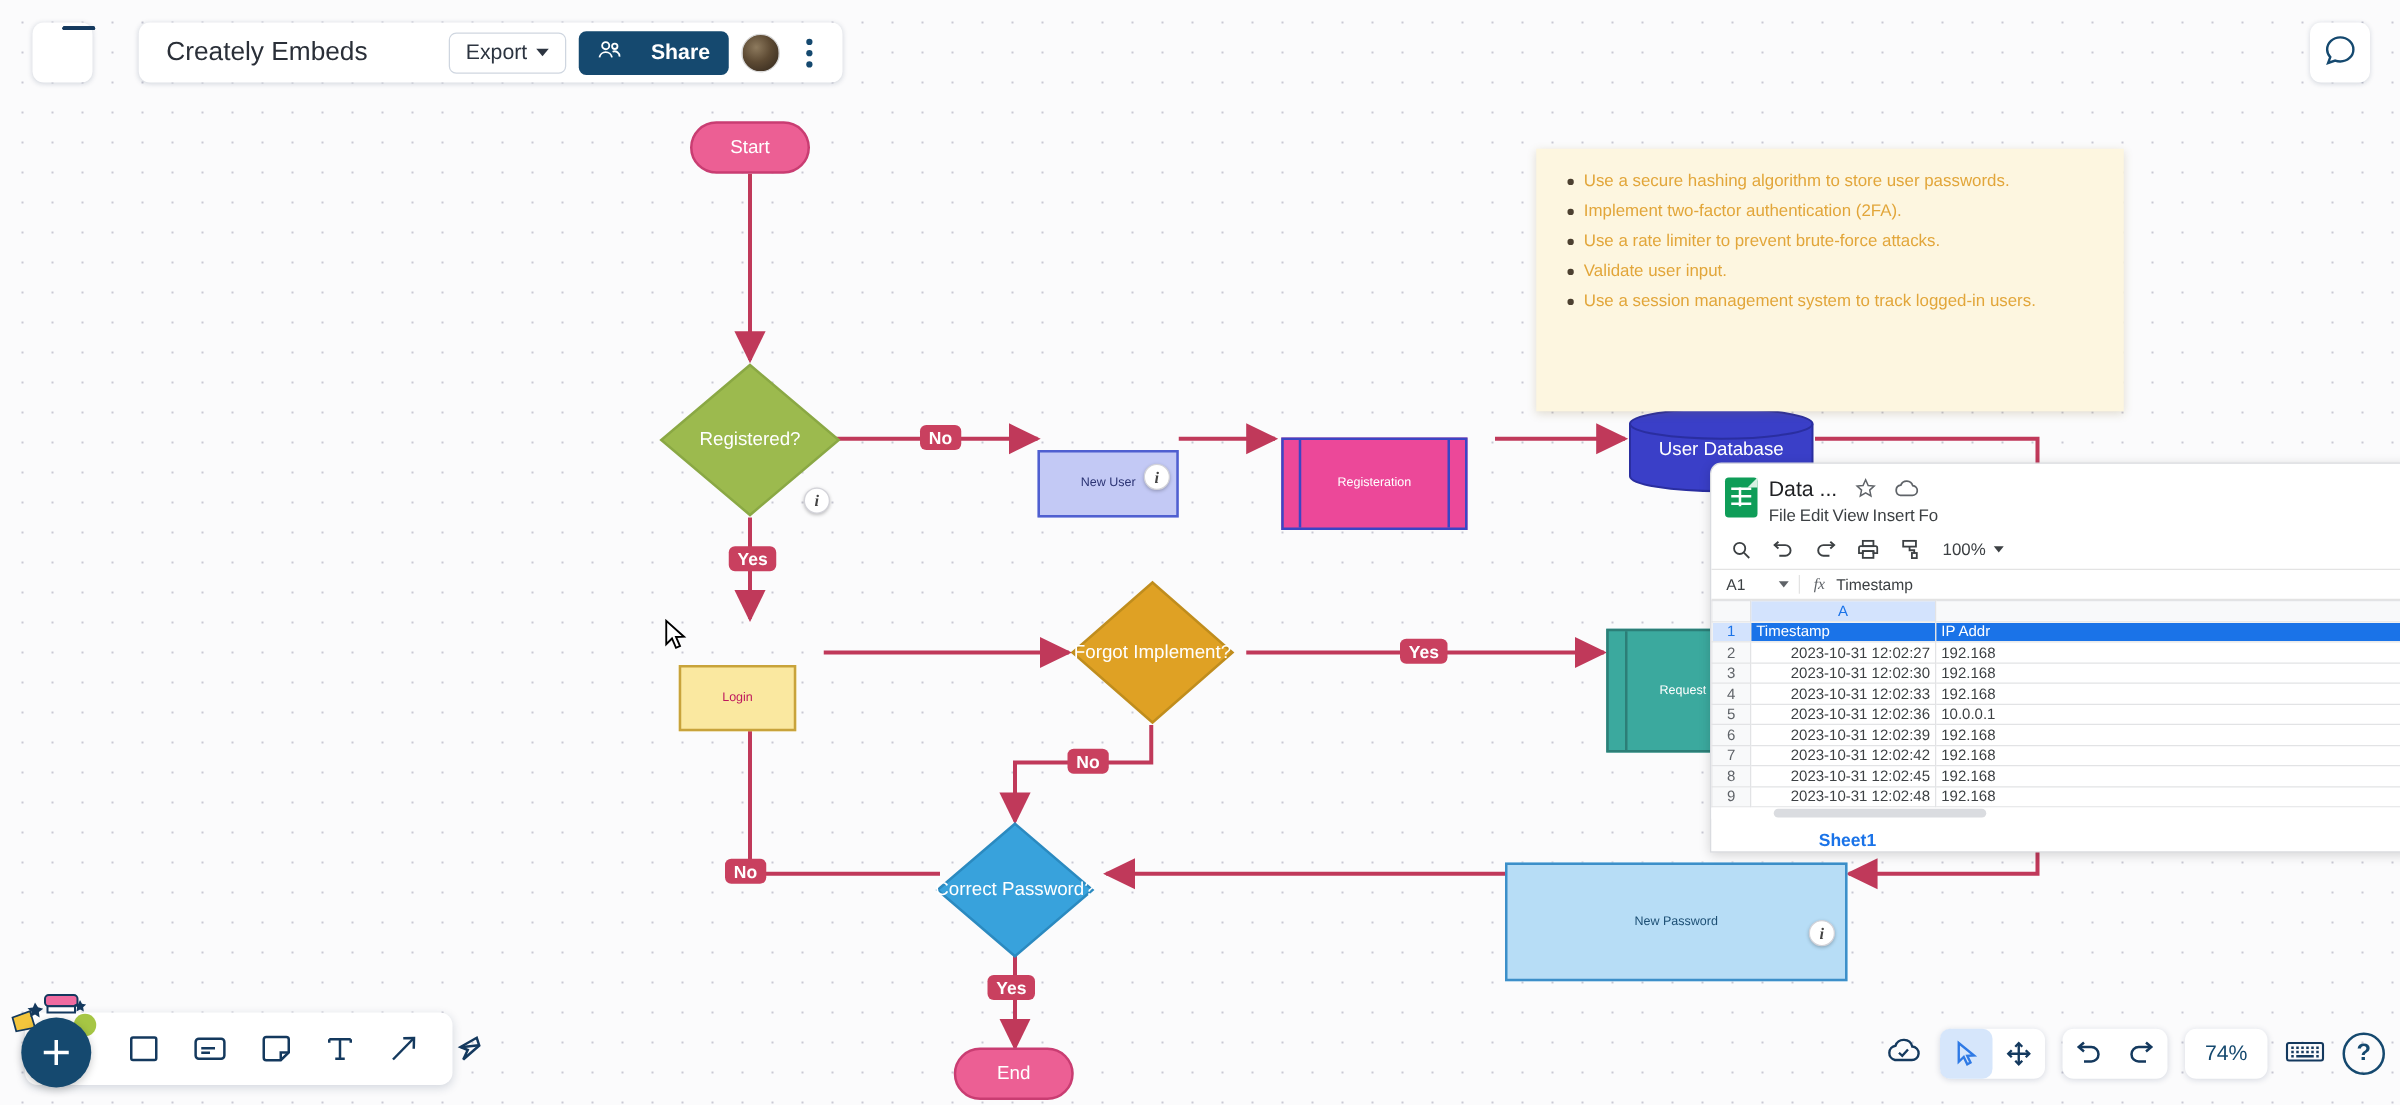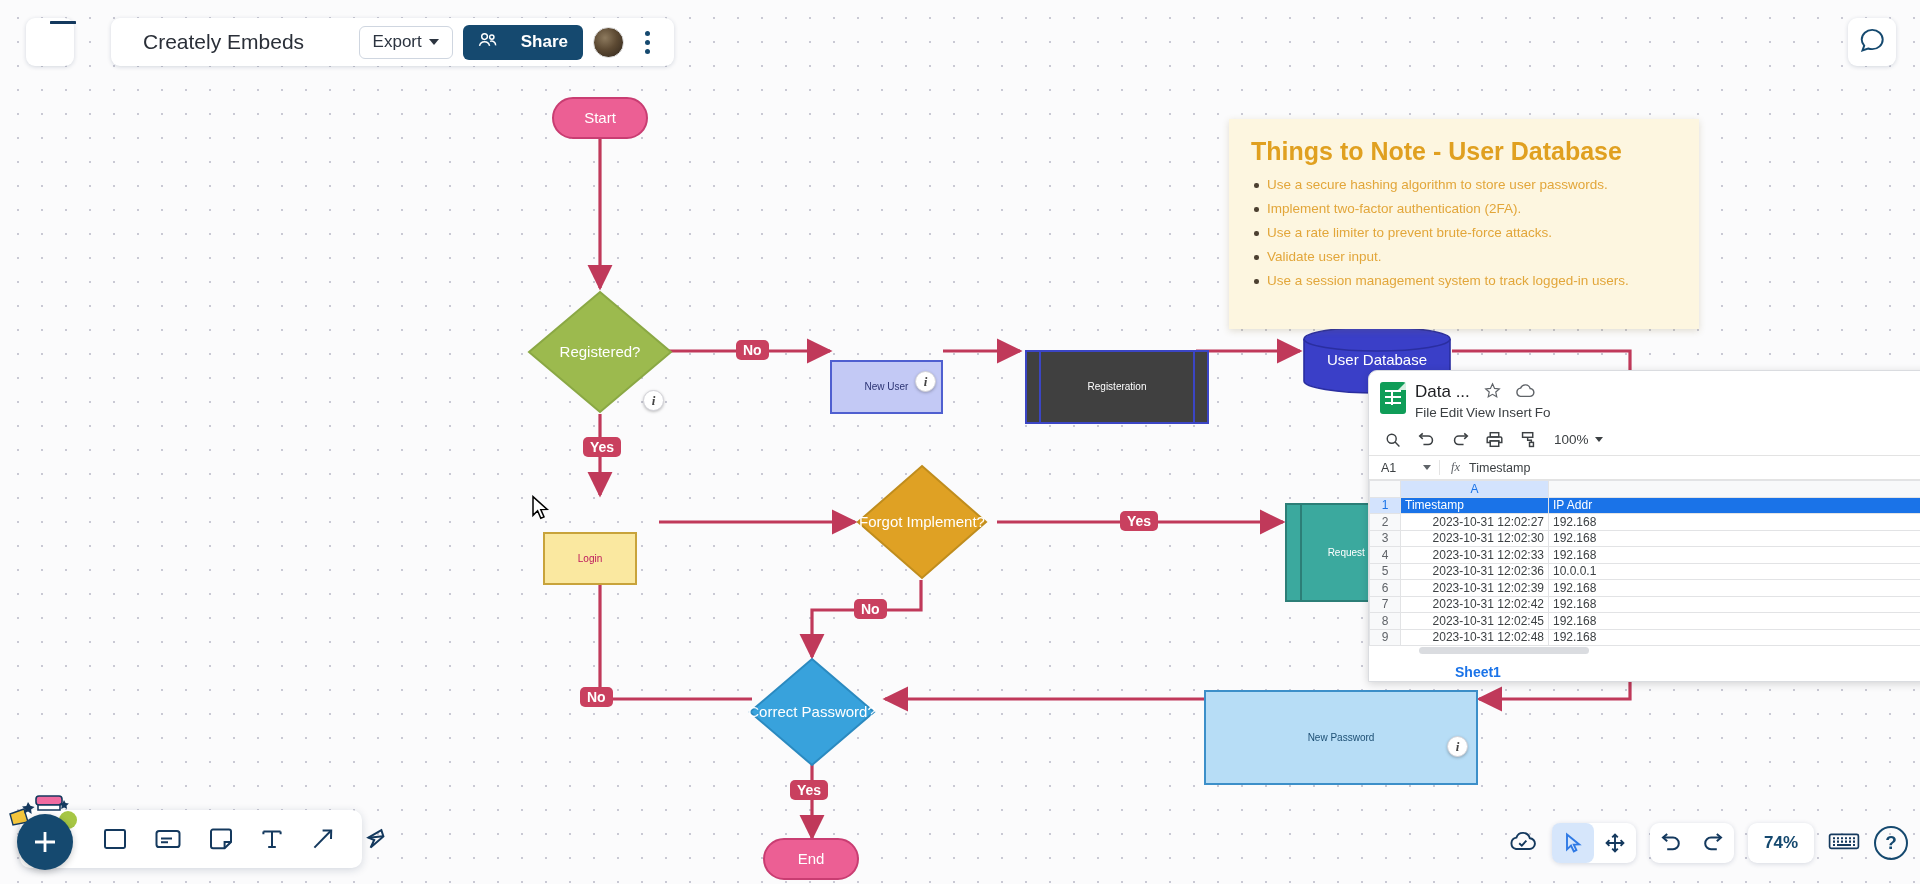--- a/index.html
+++ b/index.html
@@ -22,21 +22,21 @@
   #hamburger {
     position:absolute; left:26px; top:18px; width:48px; height:48px;
     background:#fff; border-radius:9px; box-shadow:0 1px 4px rgba(20,40,80,.17);
     display:flex; align-items:center; justify-content:center; cursor:pointer;
   }
   #hamburger .bar { width:26px; height:3.4px; background:#14395e; border-radius:2px; margin:2.6px 0; }
 
   #topbar {
     position:absolute; left:111px; top:18px; height:48px; width:563px;
     background:#fff; border-radius:9px; box-shadow:0 1px 4px rgba(20,40,80,.17);
-    display:flex; align-items:center; padding:0 14px 0 32px; gap:10px;
+    display:flex; align-items:center; padding:0 14px 0 22px; gap:10px;
   }
   #doc-title { font-size:21px; color:#2a2f38; flex:1; white-space:nowrap; }
   #export-btn {
     border:1px solid #cfd6e0; border-radius:6px; background:#fff;
     height:33px; padding:0 13px; display:flex; align-items:center; gap:7px;
     font-size:17px; color:#2c3440; cursor:pointer; white-space:nowrap;
   }
   #export-btn .caret { width:0;height:0;border-left:5px solid transparent;border-right:5px solid transparent;border-top:6px solid #2c3440; }
   #share-btn {
     background:#15496f; color:#fff; border-radius:6px; height:35px;
@@ -147,21 +147,21 @@
     position:absolute; left:17px; bottom:14px; width:56px;height:56px;border-radius:50%;
     background:#15496f; display:flex;align-items:center;justify-content:center;cursor:pointer;
     box-shadow:0 2px 7px rgba(0,0,0,.22); z-index:3;
   }
   #confetti { position:absolute; left:8px; bottom:46px; width:78px; height:44px; z-index:2; pointer-events:none; }
 
   #rightdock { position:absolute; right:12px; bottom:16px; height:50px; display:flex; align-items:center; gap:14px; }
   .rgrp { background:#fff; border-radius:9px; box-shadow:0 1px 5px rgba(20,40,80,.16); height:40px; display:flex; align-items:center; }
   .rbtn { width:42px;height:40px;display:flex;align-items:center;justify-content:center;cursor:pointer;border-radius:8px; }
   .rbtn.active { background:#d6e6fb; }
-  #zoomval { font-size:17px; font-weight:bold; color:#15496f; padding:0 16px; cursor:pointer; }
+  #zoomval { font-size:17px; font-weight:normal; color:#15496f; padding:0 16px; cursor:pointer; }
   #help { width:34px;height:34px;border-radius:50%;border:2.6px solid #15496f;display:flex;align-items:center;justify-content:center;font-size:19px;font-weight:bold;color:#15496f;cursor:pointer; }
 
   
   #mousecursor { position:absolute; left:531px; top:495px; pointer-events:none; z-index:50; }
 </style>
 </head>
 <body>
 
 <div id="canvas"></div>
 
@@ -222,21 +222,21 @@
     </svg>
     <div class="dlabel">Registered?</div>
   </div>
   <div class="infobadge" style="left:643px; top:390px;">i</div>
 
   <div class="node proc" style="left:830px; top:324px; width:113px; height:54px; background:#c3c9f5; border-color:#4f5fd0; color:#2c3474;">
     <span class="nlabel">New User</span>
   </div>
   <div class="infobadge" style="left:915px; top:371px;">i</div>
 
-  <div class="node proc" style="left:1025px; top:314px; width:184px; height:74px; background:#404040; border-color:#3b45c4; color:#fff; position:absolute;">
+  <div class="node proc" style="left:1025px; top:314px; width:149px; height:74px; background:#ec4899; border-color:#3b45c4; color:#fff; position:absolute;">
     <span class="bar" style="left:12px; background:#3b45c4;"></span>
     <span class="bar" style="right:12px; background:#3b45c4;"></span>
     <span class="nlabel">Registeration</span>
   </div>
 
   <div style="position:absolute; left:1302px; top:325px; width:150px; height:70px;">
     <svg viewBox="0 0 150 70" style="width:150px;height:70px;">
       <path d="M2,14 a73,12 0 0 1 146,0 L148,56 a73,12 0 0 1 -146,0 Z" fill="#3a3fc8" stroke="#2a2ea0" stroke-width="1.6"></path>
       <path d="M2,14 a73,12 0 0 0 146,0" fill="none" stroke="#2a2ea0" stroke-width="1.6"></path>
     </svg>
@@ -280,21 +280,20 @@
 
   <div class="edgelabel" style="left:736px; top:340px;">No</div>
   <div class="edgelabel" style="left:583px; top:437px;">Yes</div>
   <div class="edgelabel" style="left:1120px; top:511px;">Yes</div>
   <div class="edgelabel" style="left:854px; top:599px;">No</div>
   <div class="edgelabel" style="left:580px; top:687px;">No</div>
   <div class="edgelabel" style="left:790px; top:780px;">Yes</div>
 </div>
 
 <div id="note">
-  <h2>Things to Note - User Database</h2>
   <ul>
     <li>Use a secure hashing algorithm to store user passwords.</li>
     <li>Implement two-factor authentication (2FA).</li>
     <li>Use a rate limiter to prevent brute-force attacks.</li>
     <li>Validate user input.</li>
     <li>Use a session management system to track logged-in users.</li>
   </ul>
 </div>
 
 <div id="sheets">

